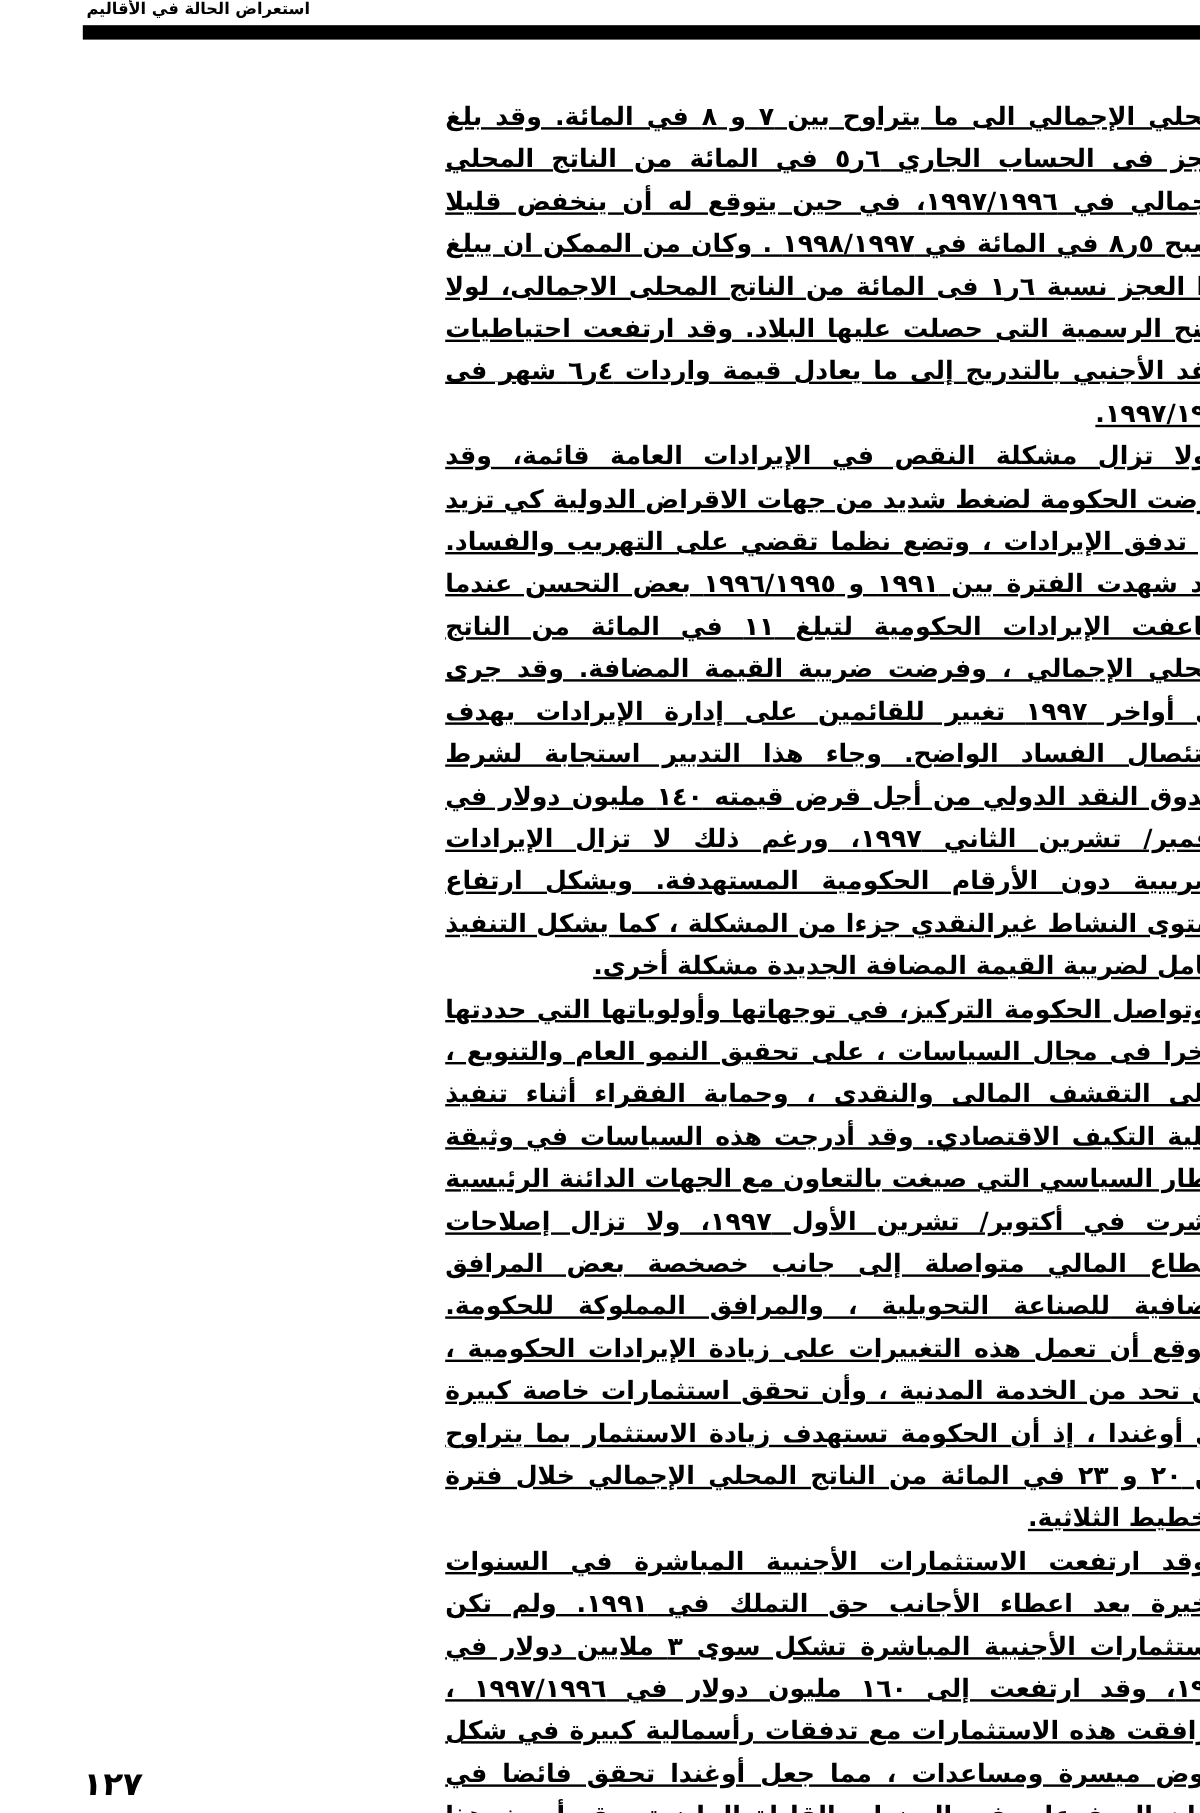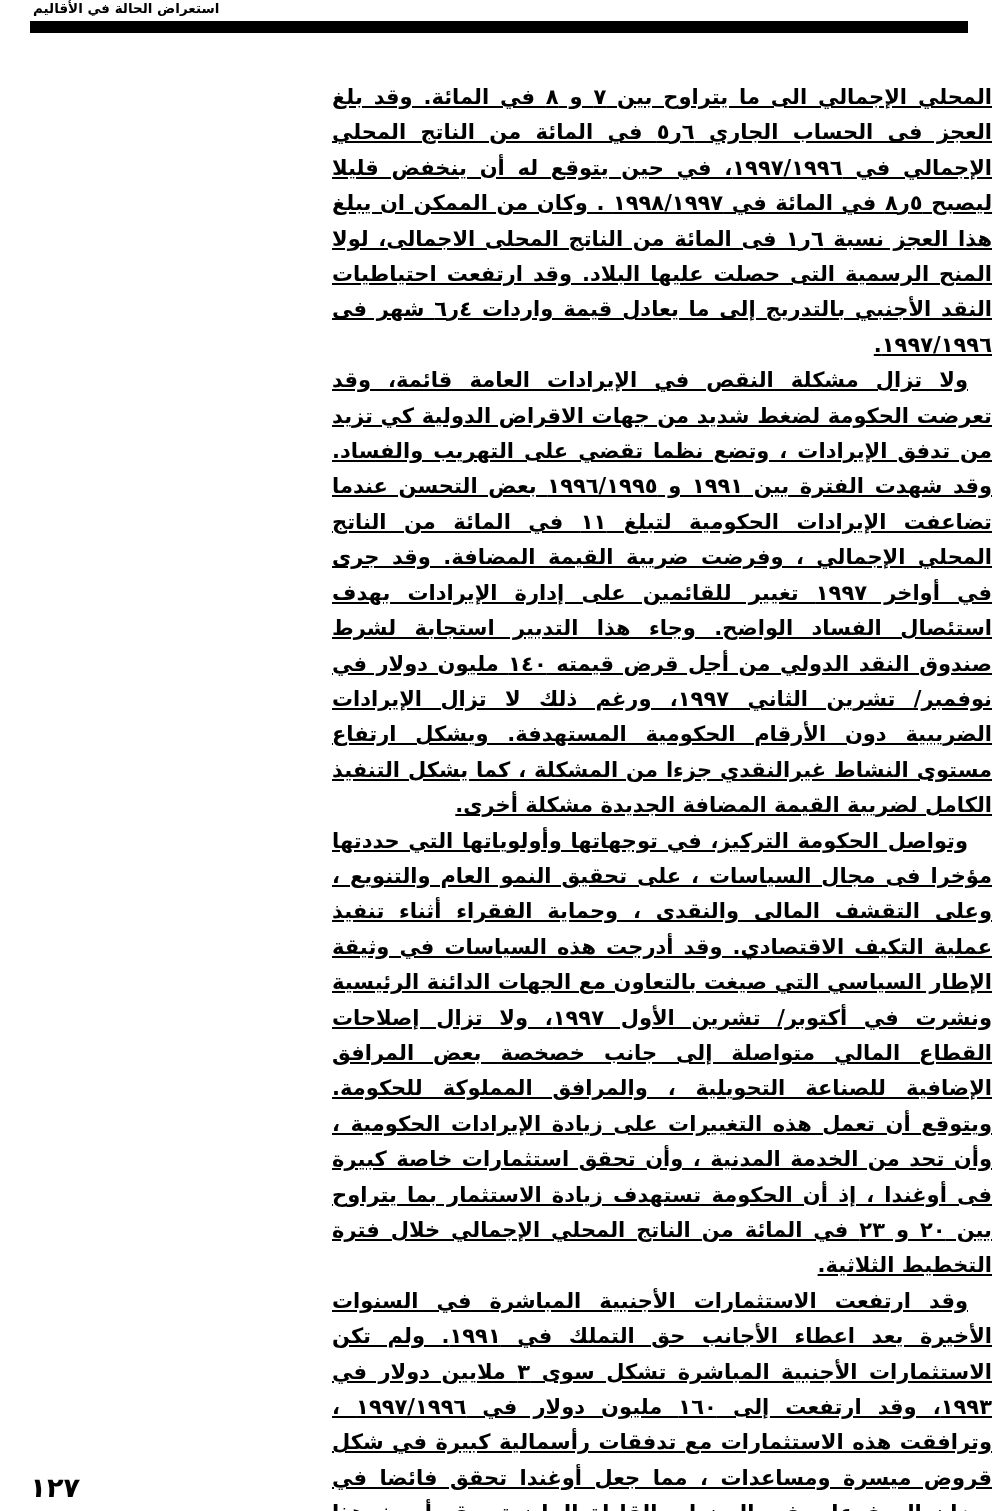--- a/index.html
+++ b/index.html
@@ -4,21 +4,21 @@
 <style>
   html, body { margin: 0; padding: 0; }
   body {
     width: 1000px; height: 1511px;
     background: #ffffff;
     position: relative;
     font-family: "DejaVu Sans", sans-serif;
     color: #000;
     overflow: hidden;
   }
-  .page { position: absolute; inset: 0; }
+  .page { position: absolute; inset: 0; margin-left: 39px; }
 
   
   .header-title {
     position: absolute;
     top: 0px; left: 33px;
     direction: rtl;
     font-size: 13.5px;
     font-weight: 700;
     letter-spacing: 0px;
     white-space: nowrap;

